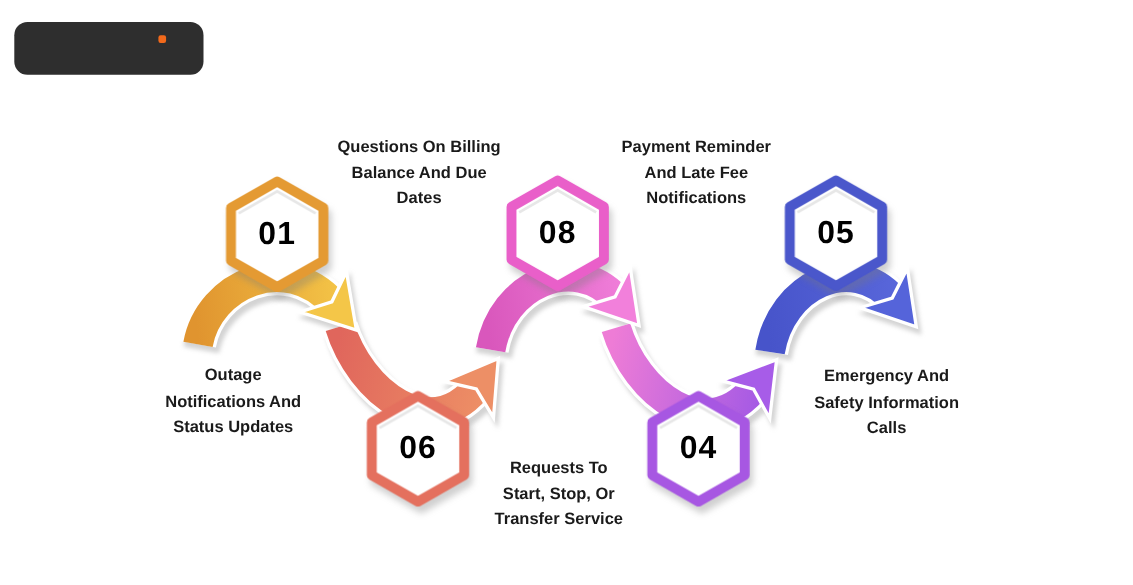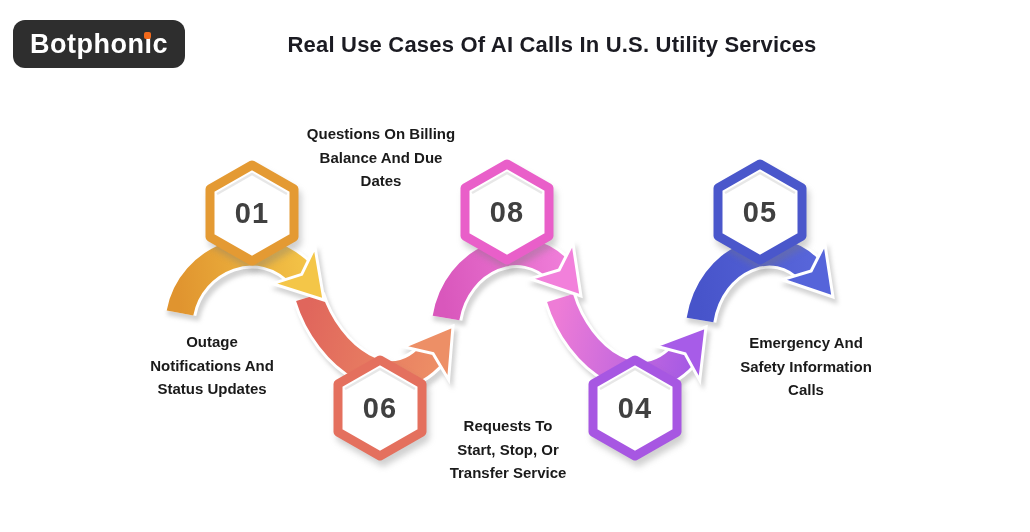--- a/index.html
+++ b/index.html
@@ -30,21 +30,21 @@
     font-size:22px;font-weight:700;color:#1B1B22;
     white-space:nowrap;letter-spacing:0.2px;
   }
   .step-label{
     position:absolute;transform:translate(-50%,-50%);
     font-size:15px;font-weight:700;color:#1A1A1A;
     text-align:center;line-height:23.5px;white-space:pre-line;
   }
   .hex-number{
     position:absolute;transform:translate(-50%,-50%);
-    font-size:29px;font-weight:700;color:#404040;letter-spacing:1px;
+    font-size:29px;font-weight:700;color:#000000;letter-spacing:1px;
   }
 </style>
 </head>
 <body>
 
 <div class="stage">
 
   <svg width="1030" height="532" viewBox="0 0 1030 532">
     <defs>
       <linearGradient id="gb1" gradientUnits="userSpaceOnUse" x1="180" y1="310" x2="330" y2="290">
@@ -138,38 +138,39 @@
         <polyline points="-35,-19 0,-39 35,-19" fill="none" stroke="#DADADA" stroke-width="2.5" opacity="0.65"></polyline>
       </g>
       <g transform="translate(760,212)">
         <polygon points="0,-48 42,-24 42,24 0,48 -42,24 -42,-24" fill="#ffffff" stroke="url(#gh5)" stroke-width="9" stroke-linejoin="round"></polygon>
         <polyline points="-35,-19 0,-39 35,-19" fill="none" stroke="#DADADA" stroke-width="2.5" opacity="0.65"></polyline>
       </g>
     </g>
   </svg>
 
   <div class="logo">
-    <span class="logo-text">Botphonic</span>
     <span class="logo-dot"></span>
   </div>
 
-  <div class="page-title">Real Use Cases Of AI Calls In U.S. Utility Services</div>
 
   <div class="hex-number" style="left:252px;top:213px;">01</div>
   <div class="hex-number" style="left:380px;top:408px;">06</div>
   <div class="hex-number" style="left:507px;top:212px;">08</div>
   <div class="hex-number" style="left:635px;top:408px;">04</div>
   <div class="hex-number" style="left:760px;top:212px;">05</div>
 
   <div class="step-label" style="left:212px;top:365px;">Outage
 Notifications And
 Status Updates</div>
   <div class="step-label" style="left:381px;top:157px;">Questions On Billing
 Balance And Due
 Dates</div>
   <div class="step-label" style="left:508px;top:449px;">Requests To
 Start, Stop, Or
 Transfer Service</div>
+  <div class="step-label" style="left:633px;top:157px;">Payment Reminder
+And Late Fee
+Notifications</div>
   <div class="step-label" style="left:806px;top:366px;">Emergency And
 Safety Information
 Calls</div>
 
 </div>
 
 </body></html>

